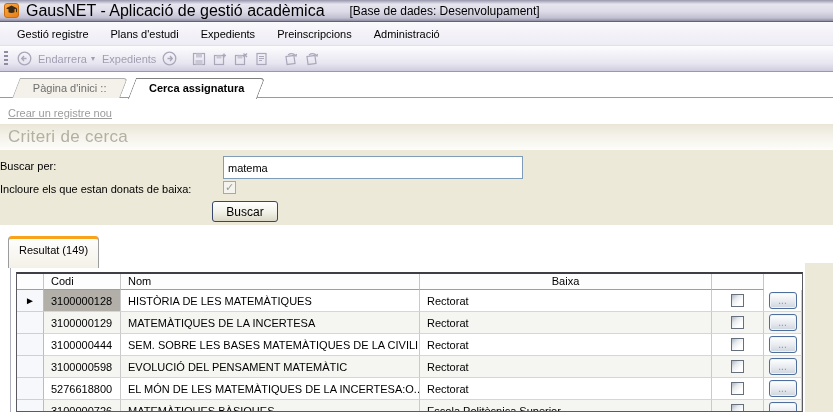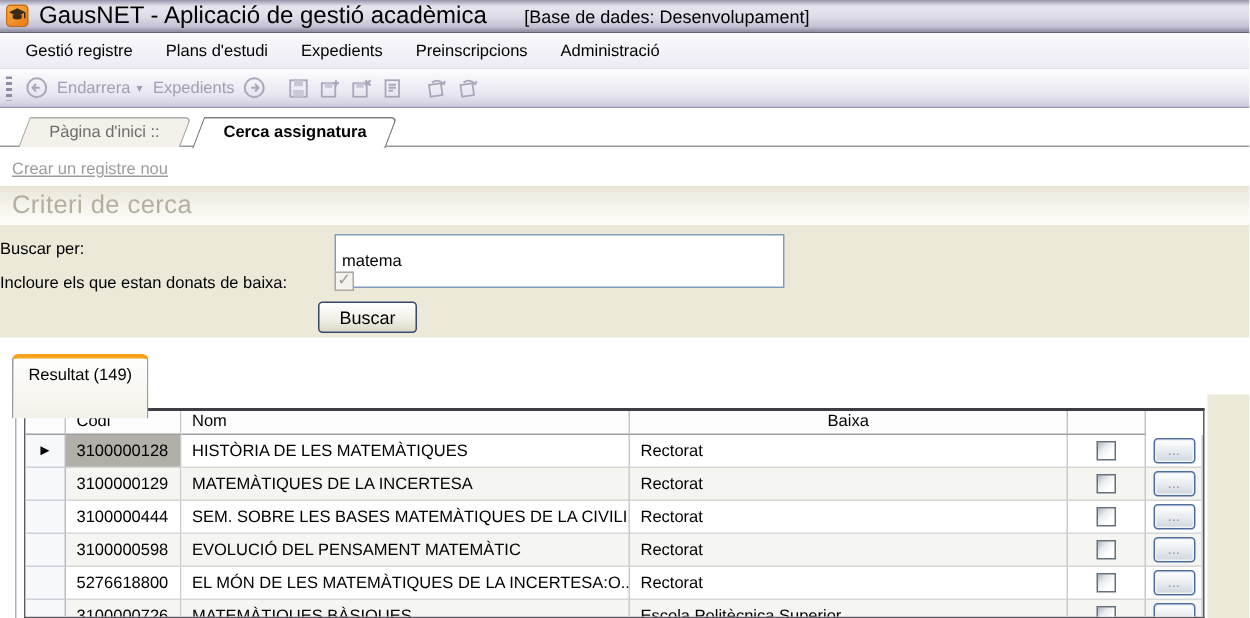--- a/index.html
+++ b/index.html
@@ -100,42 +100,42 @@
   }
 
   
   .criteria-panel {
     height: 75px; background: #ece9d8; position: relative;
   }
   .f-label { position:absolute; left:0; width:218px; }
   .lbl-search { top: 10px; }
   .lbl-include { top: 33px; }
   .search-input {
-    position:absolute; left:223px; top:6px; width:300px; height:36px;
+    position:absolute; left:223px; top:6px; width:300px; height:23px;
     border:1px solid #7f9db9; background:#fff;
     font-family:"Liberation Sans",sans-serif; font-size:11px; padding:0 4px;
   }
   .chk-disabled {
     position:absolute; left:223px; top:31px;
     width:13px; height:13px;
     border:1px solid #aaa8a0; background:#f4f3ee;
     color:#9b9b94; font-size:11px; line-height:11px; text-align:center;
   }
   .btn-xp {
     position:absolute; left:212px; top:51px; width:66px; height:21px;
     border:1px solid #36476b; border-radius:3px;
     background: linear-gradient(180deg,#ffffff,#f2f1e8 55%,#dbd8c6);
     box-shadow: inset 0 1px 0 #fff;
     font-family:"Liberation Sans",sans-serif; font-size:12px; color:#000;
     cursor:pointer;
   }
 
   
   .result-tab {
-    position:absolute; left:8px; top:236px; width:91px; height:43px;
+    position:absolute; left:8px; top:236px; width:91px; height:32px;
     border:1px solid #9a9c9e; border-bottom:none;
     border-top:3px solid #f9a21c;
     border-radius:4px 4px 0 0;
     background: linear-gradient(180deg,#fefefe,#f3f1e7);
     text-align:center; line-height:22px; z-index:2;
   }
   .side-line { position:absolute; left:10px; top:264px; height:148px; border-left:1px solid #aeb0c0; }
   .right-fill { position:absolute; left:805px; top:263px; width:28px; height:149px; background:#ece9d8; }
 
   

